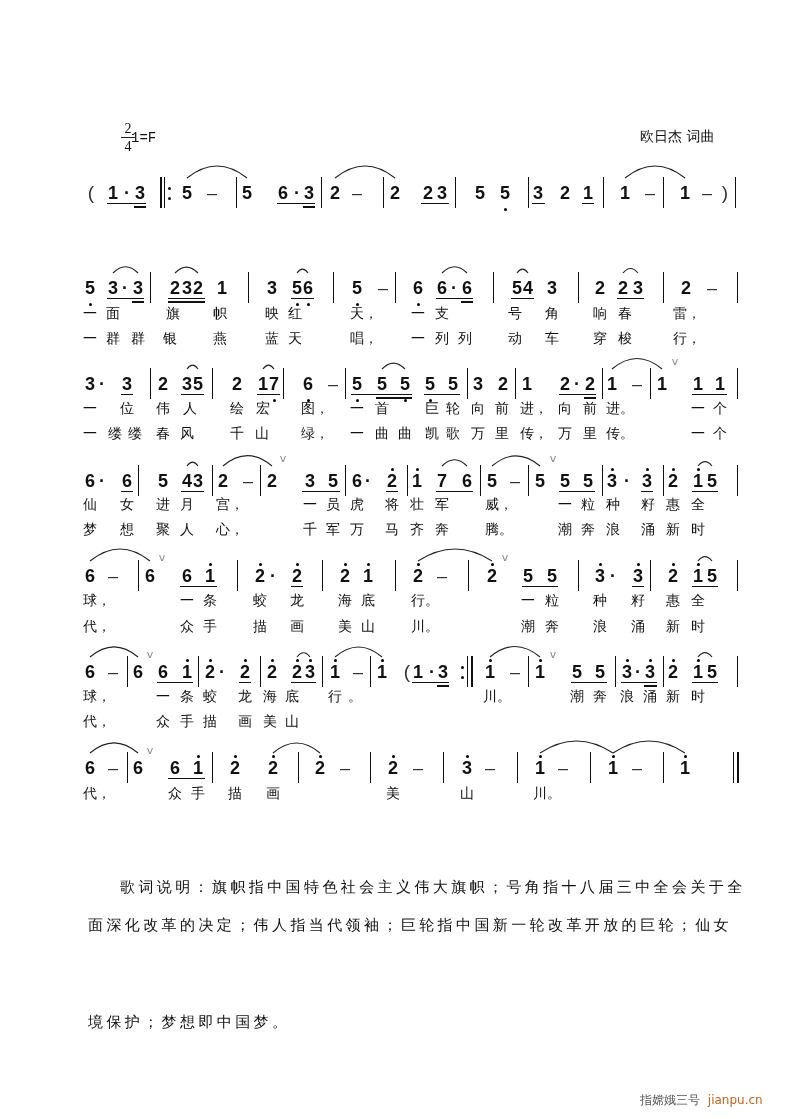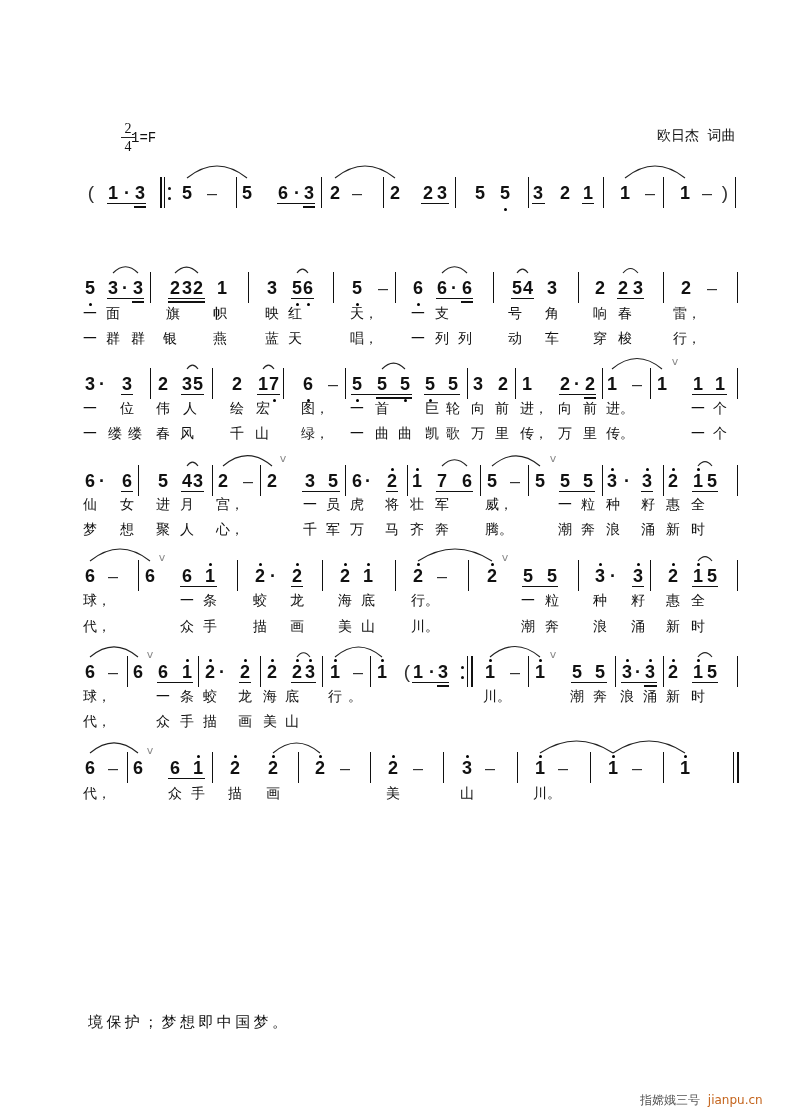--- a/index.html
+++ b/index.html
@@ -2,21 +2,21 @@
 <html><head>
 <meta charset="utf-8">
 <style>
   html, body { margin:0; padding:0; background:#fff; }
   #page { position:relative; width:790px; height:1119px; overflow:hidden; background:#fff; color:#111; font-family:"DejaVu Sans", sans-serif; }
   .title { position:absolute; left:0; top:84px; width:790px; text-align:center; font-size:24px; line-height:28px; color:#222; font-family:"DejaVu Sans", sans-serif; }
   .key { position:absolute; left:87px; top:129px; font-size:14px; line-height:18px; font-family:Liberation Mono, monospace;margin-left:44px; }
   .ts { position:absolute; left:121px; top:120px; width:14px; text-align:center; font-family:"Liberation Serif", serif; font-size:14px; line-height:17px; }
   .ts .num { display:block; border-bottom:1px solid #222; }
   .ts .den { display:block; }
-  .credit { position:absolute; left:657px; top:127px; font-size:14px; line-height:18px; color:#111;font-family:Liberation Mono, monospace; }
+  .credit { position:absolute; left:640px; top:127px; font-size:14px; line-height:18px; color:#111; }
   #score { position:absolute; left:0; top:0; width:790px; height:1119px; }
   .note { position:absolute; transform:translateX(-50%); font:bold 18px/20px "Liberation Sans", sans-serif; color:#111; white-space:nowrap; }
   .note.dash { font-weight:normal; color:#333; }
   .note.paren { font-weight:normal; font-size:19px; color:#333; }
   .odot { position:absolute; width:3px; height:3px; border-radius:50%; background:#000; }
   .ul { position:absolute; height:1.6px; background:#111; }
   .bar { position:absolute; width:1.4px; background:#111; }
   .bar.thick { width:2.4px; }
   .rdot { position:absolute; width:3px; height:3px; border-radius:50%; background:#111; }
   .lyric { position:absolute; margin-left:-7px; font-size:14px; line-height:16px; white-space:nowrap; color:#111; font-family:"DejaVu Sans", sans-serif; }
@@ -599,19 +599,21 @@
       <path d="M297 657 Q303.5 648.58 310 657" fill="none" stroke="#222" stroke-width="1.1"></path>
       <path d="M335 657 Q358.5 637.02 382 657" fill="none" stroke="#222" stroke-width="1.1"></path>
       <path d="M490 657 Q515 636 540 657" fill="none" stroke="#222" stroke-width="1.1"></path>
       <path d="M698 657 Q705 648.24 712 657" fill="none" stroke="#222" stroke-width="1.1"></path>
       <path d="M90 753 Q114 732.68 138 753" fill="none" stroke="#222" stroke-width="1.1"></path>
       <path d="M273 753 Q296.5 733.02 320 753" fill="none" stroke="#222" stroke-width="1.1"></path>
       <path d="M540 753 Q576.5 729 613 753" fill="none" stroke="#222" stroke-width="1.1"></path>
       <path d="M613 753 Q649 729 685 753" fill="none" stroke="#222" stroke-width="1.1"></path>
     </svg>
 
+  <div class="expl l1">歌词说明：旗帜指中国特色社会主义伟大旗帜；号角指十八届三中全会关于全</div>
+  <div class="expl l2">面深化改革的决定；伟人指当代领袖；巨轮指中国新一轮改革开放的巨轮；仙女</div>
   <div class="expl l4">境保护；梦想即中国梦。</div>
 
   <div class="wm">
     <span class="site">指嫦娥三号</span>
     <span class="domain">jianpu.cn</span>
   </div>
 </div>
 
 </body></html>

